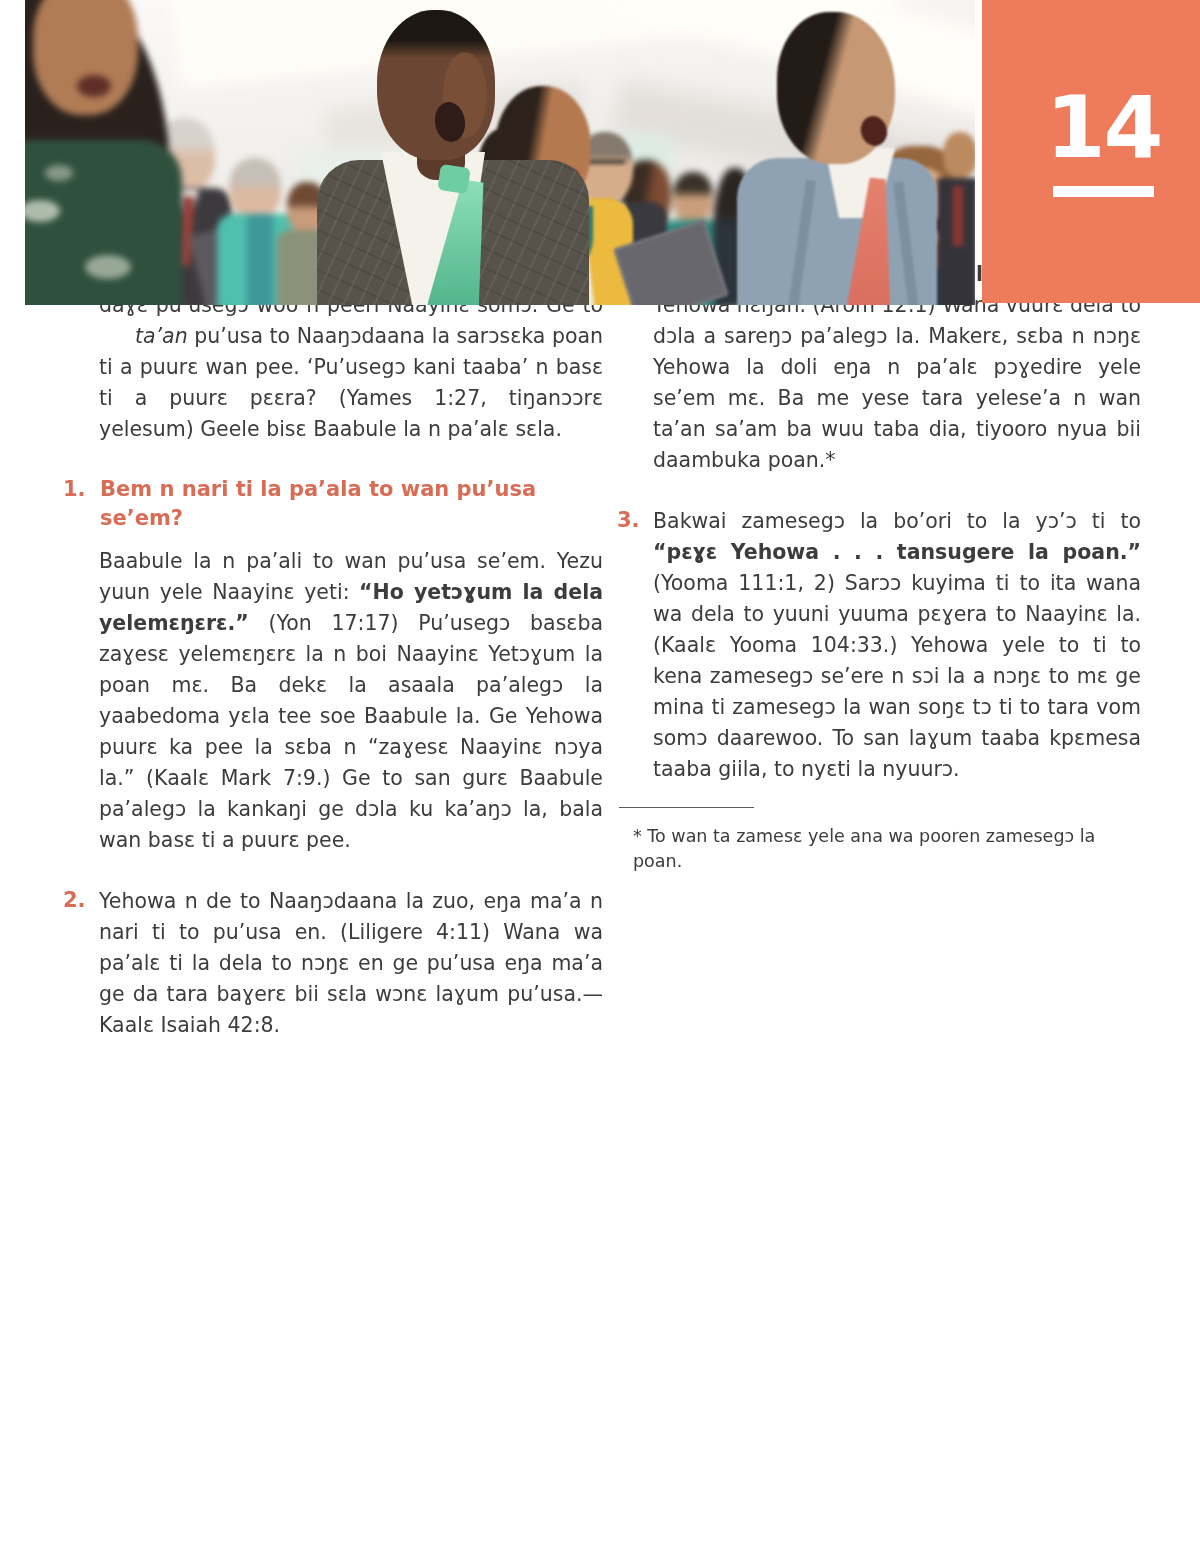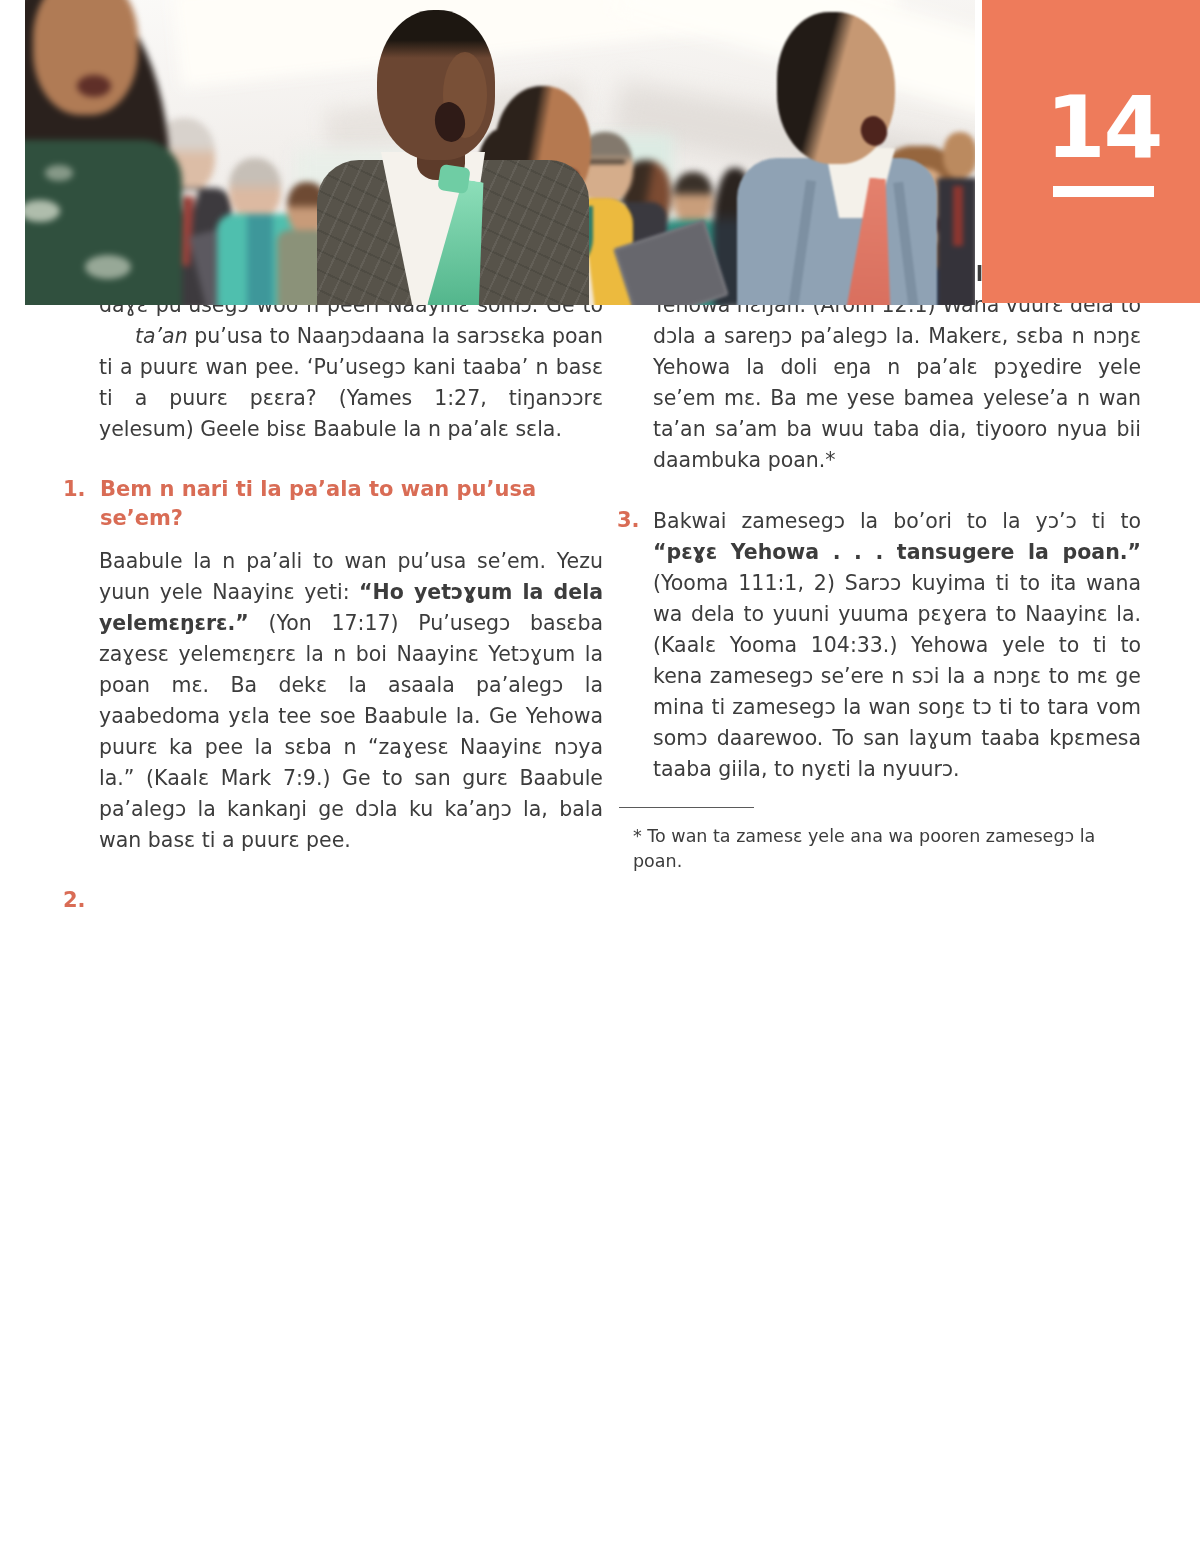--- a/index.html
+++ b/index.html
@@ -188,24 +188,25 @@
 
         <h2 class="question">
           <span class="qnum">1.</span>
           <span>Bem n nari ti la pa’ala to wan pu’usa se’em?</span>
         </h2>
         <p class="body"><span>Baabule la n pa’ali to wan pu’usa se’em. Yezu yuun yele Naayinɛ yeti: </span><span class="rich-b">“Ho yetɔɣum la dela yelemɛŋɛrɛ.”</span><span> (Yon 17:17) Pu’usegɔ basɛba zaɣesɛ yelemɛŋɛrɛ la n boi Naayinɛ Yetɔɣum la poan mɛ. Ba dekɛ la asaala pa’alegɔ la yaabedoma yɛla tee soe Baabule la. Ge Yehowa puurɛ ka pee la sɛba n “zaɣesɛ Naayinɛ nɔya la.” (Kaalɛ Mark 7:9.) Ge to san gurɛ Baabule pa’alegɔ la kankaŋi ge dɔla ku ka’aŋɔ la, bala wan basɛ ti a puurɛ pee.</span></p>
 
         <h2 class="question">
           <span class="qnum">2.</span>
         </h2>
+        <p class="body"><span>Yehowa n de to Naaŋɔdaana la zuo, eŋa ma’a n nari ti to pu’usa en. (Liligere 4:11) Wana wa pa’alɛ ti la dela to nɔŋɛ en ge pu’usa eŋa ma’a ge da tara baɣerɛ bii sɛla wɔnɛ laɣum pu’usa.—Kaalɛ Isaiah 42:8.</span></p>
       </section>
 
       <section class="col">
-        <p class="body"><span>To pu’usegɔ nara la </span><span class="rich-b">“ana zilam ge nara”</span><span> Yehowa nɛŋan. (Arom 12:1) Wana vuurɛ dela to dɔla a sareŋɔ pa’alegɔ la. Makerɛ, sɛba n nɔŋɛ Yehowa la doli eŋa n pa’alɛ pɔɣedire yele se’em mɛ. Ba me yese bamea yelese’a n wan ta’an sa’am ba wuu taba dia, tiyooro nyua bii daambuka poan.*</span></p>
+        <p class="body"><span>To pu’usegɔ nara la </span><span class="rich-b">“ana zilam ge nara”</span><span> Yehowa nɛŋan. (Arom 12:1) Wana vuurɛ dela to dɔla a sareŋɔ pa’alegɔ la. Makerɛ, sɛba n nɔŋɛ Yehowa la doli eŋa n pa’alɛ pɔɣedire yele se’em mɛ. Ba me yese tara yelese’a n wan ta’an sa’am ba wuu taba dia, tiyooro nyua bii daambuka poan.*</span></p>
 
         <h2 class="question">
           <span class="qnum">3.</span>
         </h2>
         <p class="body"><span>Bakwai zamesegɔ la bo’ori to la yɔ’ɔ ti to </span><span class="rich-b">“pɛɣɛ Yehowa . . . tansugere la poan.”</span><span> (Yooma 111:1, 2) Sarɔɔ kuyima ti to ita wana wa dela to yuuni yuuma pɛɣera to Naayinɛ la. (Kaalɛ Yooma 104:33.) Yehowa yele to ti to kena zamesegɔ se’ere n sɔi la a nɔŋɛ to mɛ ge mina ti zamesegɔ la wan soŋɛ tɔ ti to tara vom somɔ daarewoo. To san laɣum taaba kpɛmesa taaba giila, to nyɛti la nyuurɔ.</span></p>
 
         <div class="footnote">
           <div class="footnote-rule"></div>
           <p class="footnote-text"><span>*</span> <span>To wan ta zamesɛ yele ana wa pooren zamesegɔ la poan.</span></p>
         </div>

